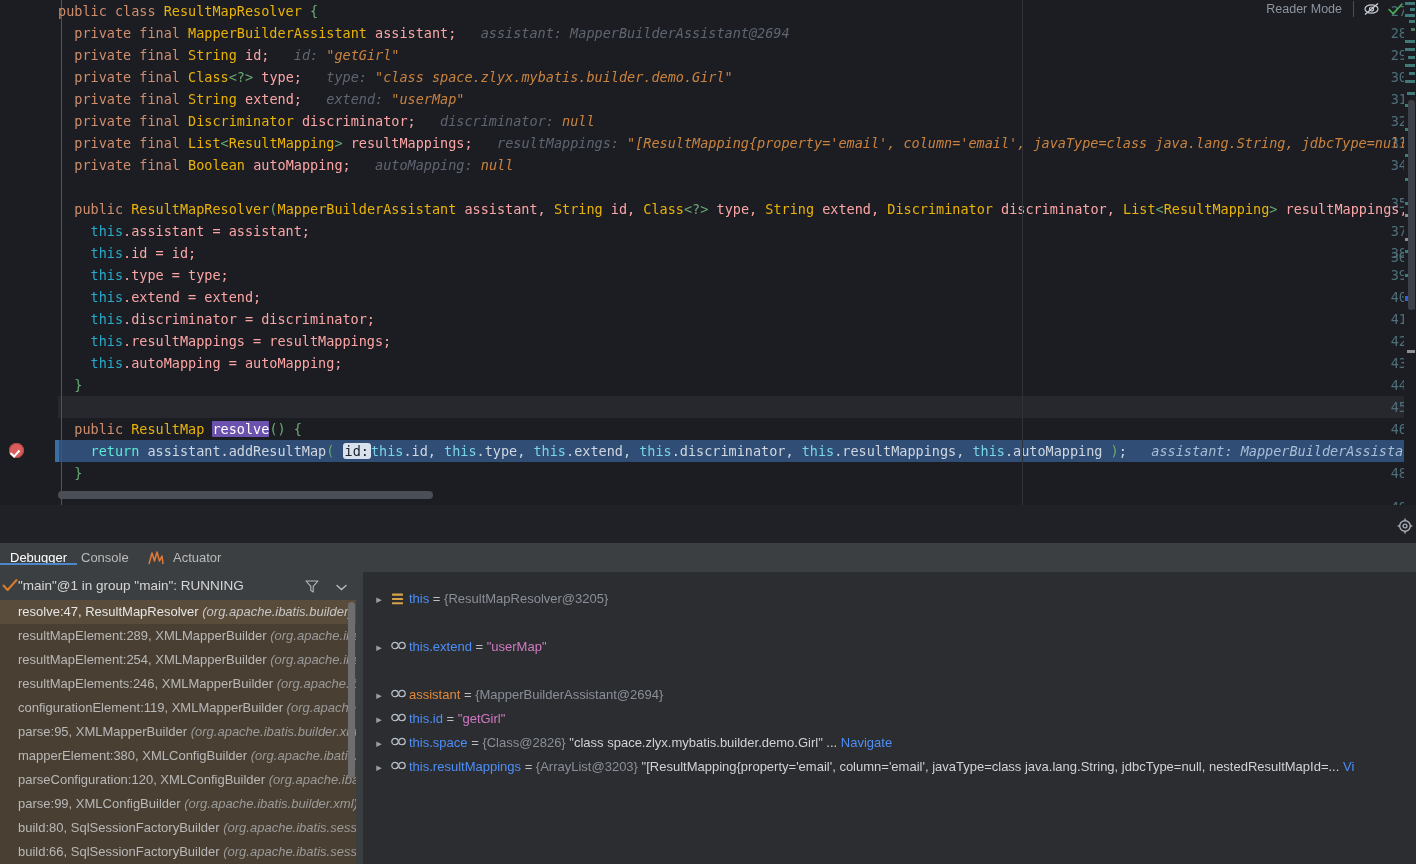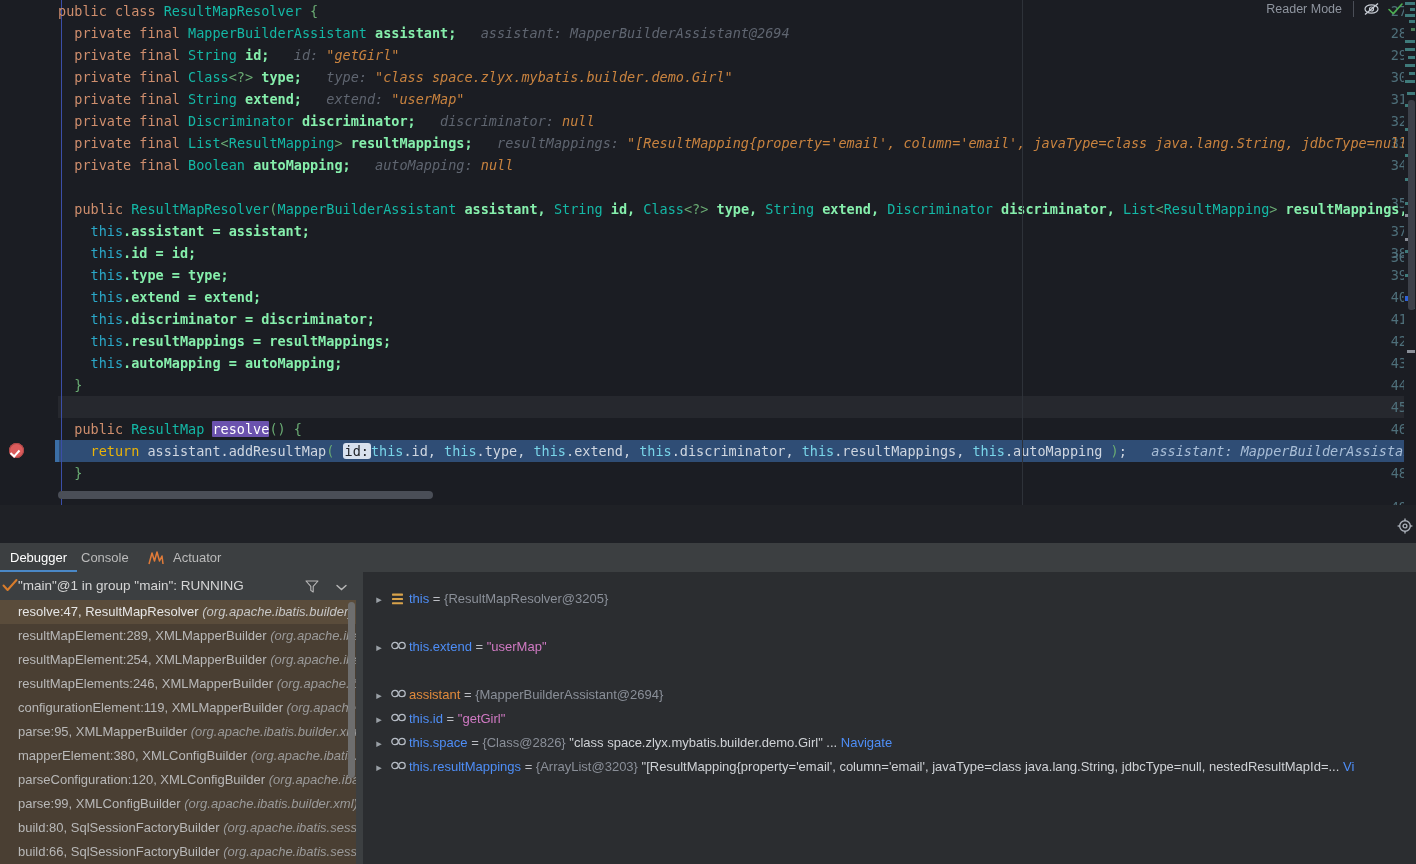--- a/index.html
+++ b/index.html
@@ -37,22 +37,22 @@
     position: absolute; left: 58px; top: 0; right: 0; height: 505px;
     font-family: "DejaVu Sans Mono", monospace; font-size: 13.5px;
     white-space: pre;
   }
   .cl {
     position: absolute; left: 0; height: 22px; line-height: 22px;
     white-space: pre; width: 1400px;
   }
   
   .kw  { color: #cf8e6d; }
-  .typ { color: #14b8a6; }
-  .pln { color: #86efac; font-weight: bold; }
+  .typ { color: #eab308; }
+  .pln { color: #fca5a5; }
   .gen { color: #6aab73; }
   .hintv { color: #5f6570; font-style: italic; }
   .hintval { color: #c9833f; font-style: italic; }
   .angle { color: #6aab73; }
   .this-kw { color: #2aa8c8; }
 
   
   .line-caret {
     position: absolute; left: 58px; right: 0; height: 22px;
     background: #26282e;
@@ -67,21 +67,21 @@
   }
   .sel-token {
     background: #6b52ae; color: #ffffff; border-radius: 1px;
   }
   .param-chip {
     background: #d8e1ee; color: #23262b; border-radius: 3px;
     font-style: normal; padding: 0 2px;
   }
   .exec-text { color: #cfd6e0; }
   .exec-this { color: #78d4e8; }
-  .exec-kw   { color: #eab308; }
+  .exec-kw   { color: #5eead4; }
   .exec-hint { color: #a8bdd6; font-style: italic; }
 
   
   #bp {
     position: absolute; left: 9px; top: 443px; width: 15px; height: 15px;
     border-radius: 50%; background: #db5c5c;
     box-shadow: inset 0 0 0 1px #b04848;
   }
   #bp:after {
     content: ""; position: absolute; left: 3px; top: 5px;
@@ -140,21 +140,21 @@
   
   #debug {
     position: absolute; left: 0; top: 543px; width: 1416px; height: 321px;
     background: #3c3f41;
   }
   #dbg-tabs {
     position: absolute; left: 0; top: 0; width: 1416px; height: 29px;
     background: #3c3f41;
   }
   .dbg-tab {
-    position: absolute; top: 0; height: 29px; line-height: 29px;
+    position: absolute; top: 0; height: 22px; line-height: 29px;
     color: #bbbbbb; font-size: 13px; padding: 0 10px; cursor: default;
   }
   .dbg-tab.active { color: #ffffff; }
   .dbg-tab.active:after {
     content: ""; position: absolute; left: 0; bottom: 0;
     width: 100%; height: 2px; background: #4a88c7;
   }
   #actuator-icon { position: absolute; left: 148px; top: 7px; }
 
   

